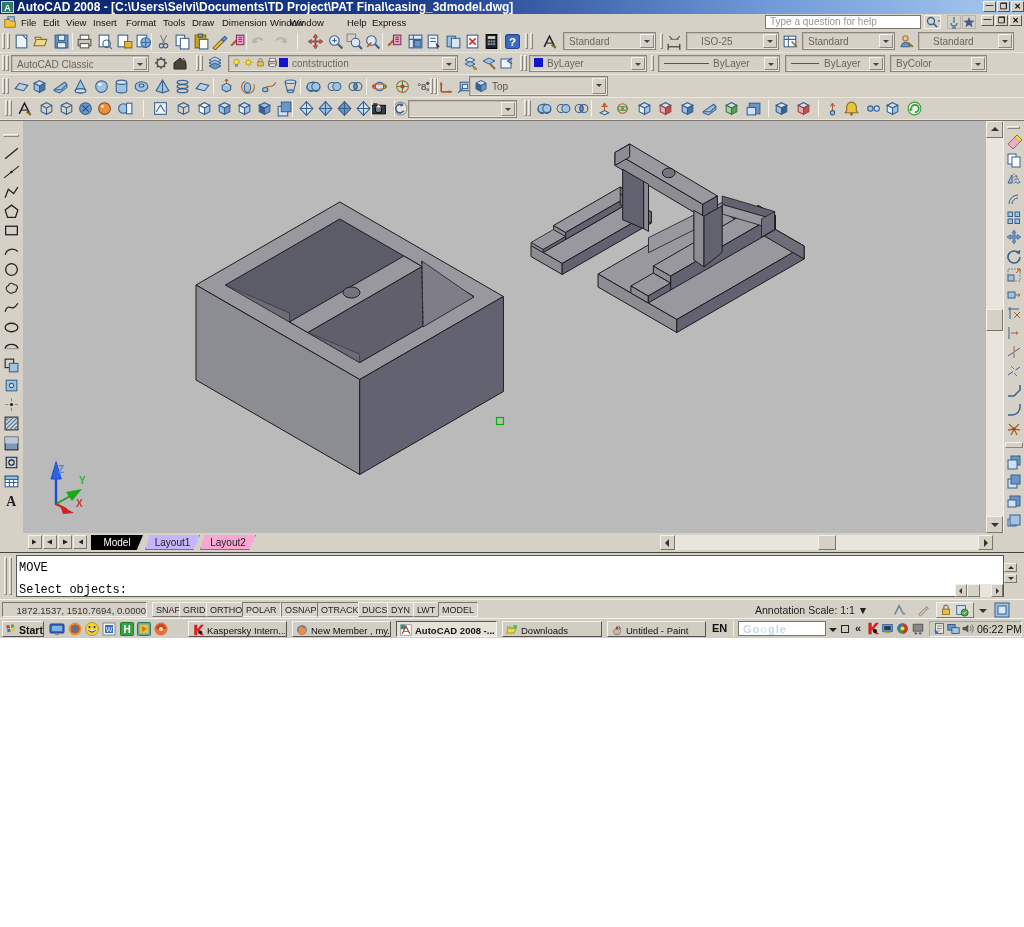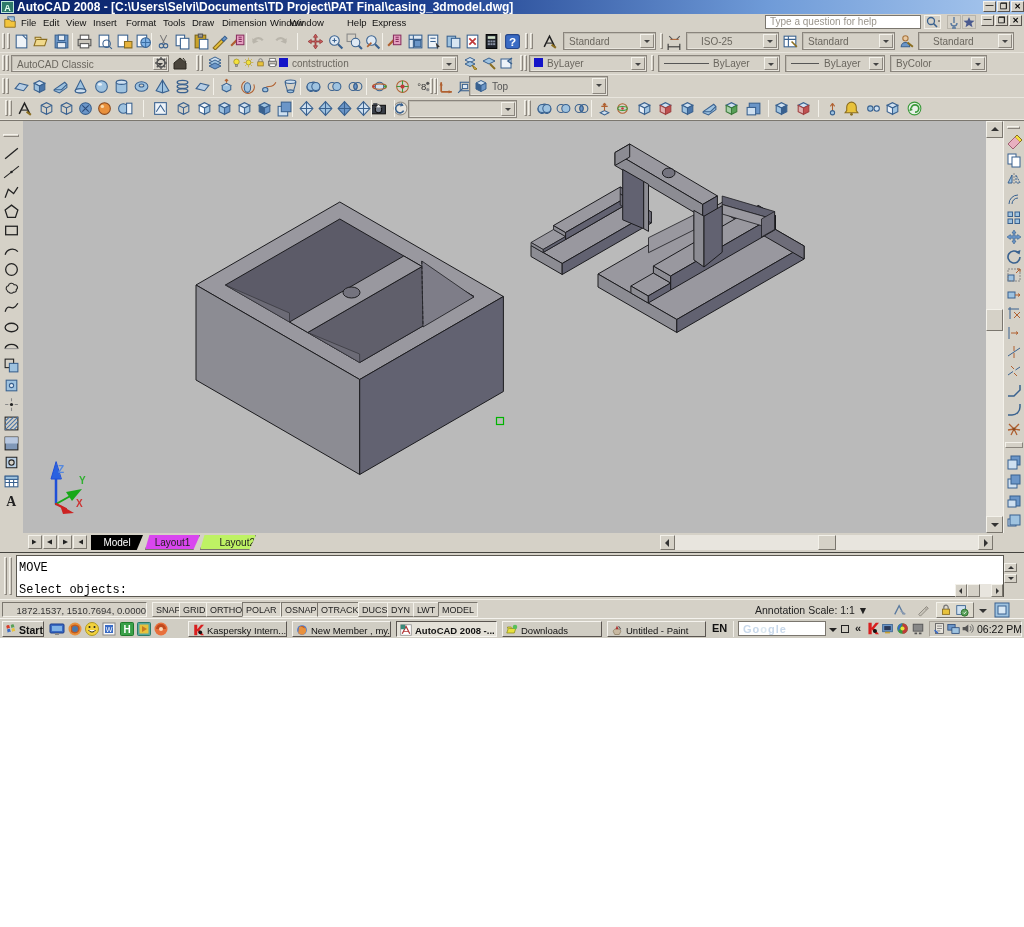--- a/index.html
+++ b/index.html
@@ -251,21 +251,21 @@
         <path d="M9 9 l5 4" stroke="#8a6d1f" stroke-width="1.8"></path>
       </svg>
     <div class="dd" style="left:918px;top:2px;width:96px;height:18px">
         <div class="ddt" style="left:14px">Standard</div>
         <div class="dda"></div>
       </div>
   </div>
   <div class="abs trow" style="top:53px;height:22px;">
     <div class="grip" style="left:2px;top:2px;height:16px"></div>
       <div class="grip" style="left:6px;top:2px;height:16px"></div>
-    <div class="dd" style="left:11px;top:2px;width:158px;height:17px">
+    <div class="dd" style="left:11px;top:2px;width:138px;height:17px">
         <div class="ddt">AutoCAD Classic</div>
         <div class="dda"></div>
       </div>
     <svg class="abs" style="left:153px;top:2px" width="16" height="16" viewBox="0 0 16 16">
         <circle cx="8" cy="8" r="4" fill="none" stroke="#555" stroke-width="1.6"></circle>
         <g stroke="#555" stroke-width="1.4">
           <path d="M8 2 v3 M8 11 v3 M2 8 h3 M11 8 h3 M3.8 3.8 l2 2 M10.2 10.2 l2 2 M12.2 3.8 l-2 2 M5.8 10.2 l-2 2"></path>
         </g>
       </svg>
     <svg class="abs" style="left:172px;top:2px" width="16" height="16" viewBox="0 0 16 16">
@@ -878,22 +878,22 @@
         </svg>
       <div class="sbtn" style="left:58px;top:1px;width:14px;height:14px"></div>
       <svg class="abs" style="left:58px;top:1px" width="14" height="14" viewBox="1 0 14 14">
           <path d="M6 4.5 l5 2.5 -5 2.5 Z" fill="#222"></path>
         </svg>
       <div class="sbtn" style="left:73px;top:1px;width:14px;height:14px"></div>
       <svg class="abs" style="left:73px;top:1px" width="14" height="14" viewBox="1 0 14 14">
           <path d="M5.5 4.5 v5 M6.5 7 l4.5-2.5 v5 Z" fill="#222"></path>
         </svg>
       <div class="abs" style="left:91px;top:1px;width:52px;height:15px;background:#000;color:#fff;font-size:10px;text-align:center;padding-top:2px;clip-path:polygon(0 0,100% 0,88% 100%,0 100%)">Model</div>
-      <div class="abs" style="left:145px;top:1px;width:55px;height:15px;background:#d946ef;border:1px solid #7a766e;border-top:none;color:#222;font-size:10px;text-align:center;padding-top:2px;clip-path:polygon(8% 0,100% 0,88% 100%,0 100%)">Layout1</div>
-      <div class="abs" style="left:200px;top:1px;width:56px;height:15px;background:#bef264;border:1px solid #7a766e;border-top:none;color:#222;font-size:10px;text-align:right;padding-top:2px;clip-path:polygon(8% 0,100% 0,88% 100%,0 100%)">Layout2</div>
+      <div class="abs" style="left:145px;top:1px;width:55px;height:15px;background:#c4b5fd;border:1px solid #7a766e;border-top:none;color:#222;font-size:10px;text-align:center;padding-top:2px;clip-path:polygon(8% 0,100% 0,88% 100%,0 100%)">Layout1</div>
+      <div class="abs" style="left:200px;top:1px;width:56px;height:15px;background:#f9a8d4;border:1px solid #7a766e;border-top:none;color:#222;font-size:10px;text-align:center;padding-top:2px;clip-path:polygon(8% 0,100% 0,88% 100%,0 100%)">Layout2</div>
       <div class="abs" style="left:660px;top:1px;width:333px;height:15px;background:#e8e5de"></div>
       <div class="sbtn" style="left:660px;top:1px;width:15px;height:15px"></div>
       <div class="arr" style="left:665px;top:5px;border:4px solid transparent;border-right-color:#333;border-left-width:0"></div>
       <div class="sbtn" style="left:978px;top:1px;width:15px;height:15px"></div>
       <div class="arr" style="left:984px;top:5px;border:4px solid transparent;border-left-color:#333;border-right-width:0"></div>
       <div class="sbtn" style="left:818px;top:1px;width:18px;height:15px"></div>
     </div>
   </div>
   <div class="abs cmd">
     <div class="abs" style="left:4px;top:4px;width:3px;height:38px;border:1px solid;border-color:#f3f1ea #8a857d #8a857d #f3f1ea"></div>

